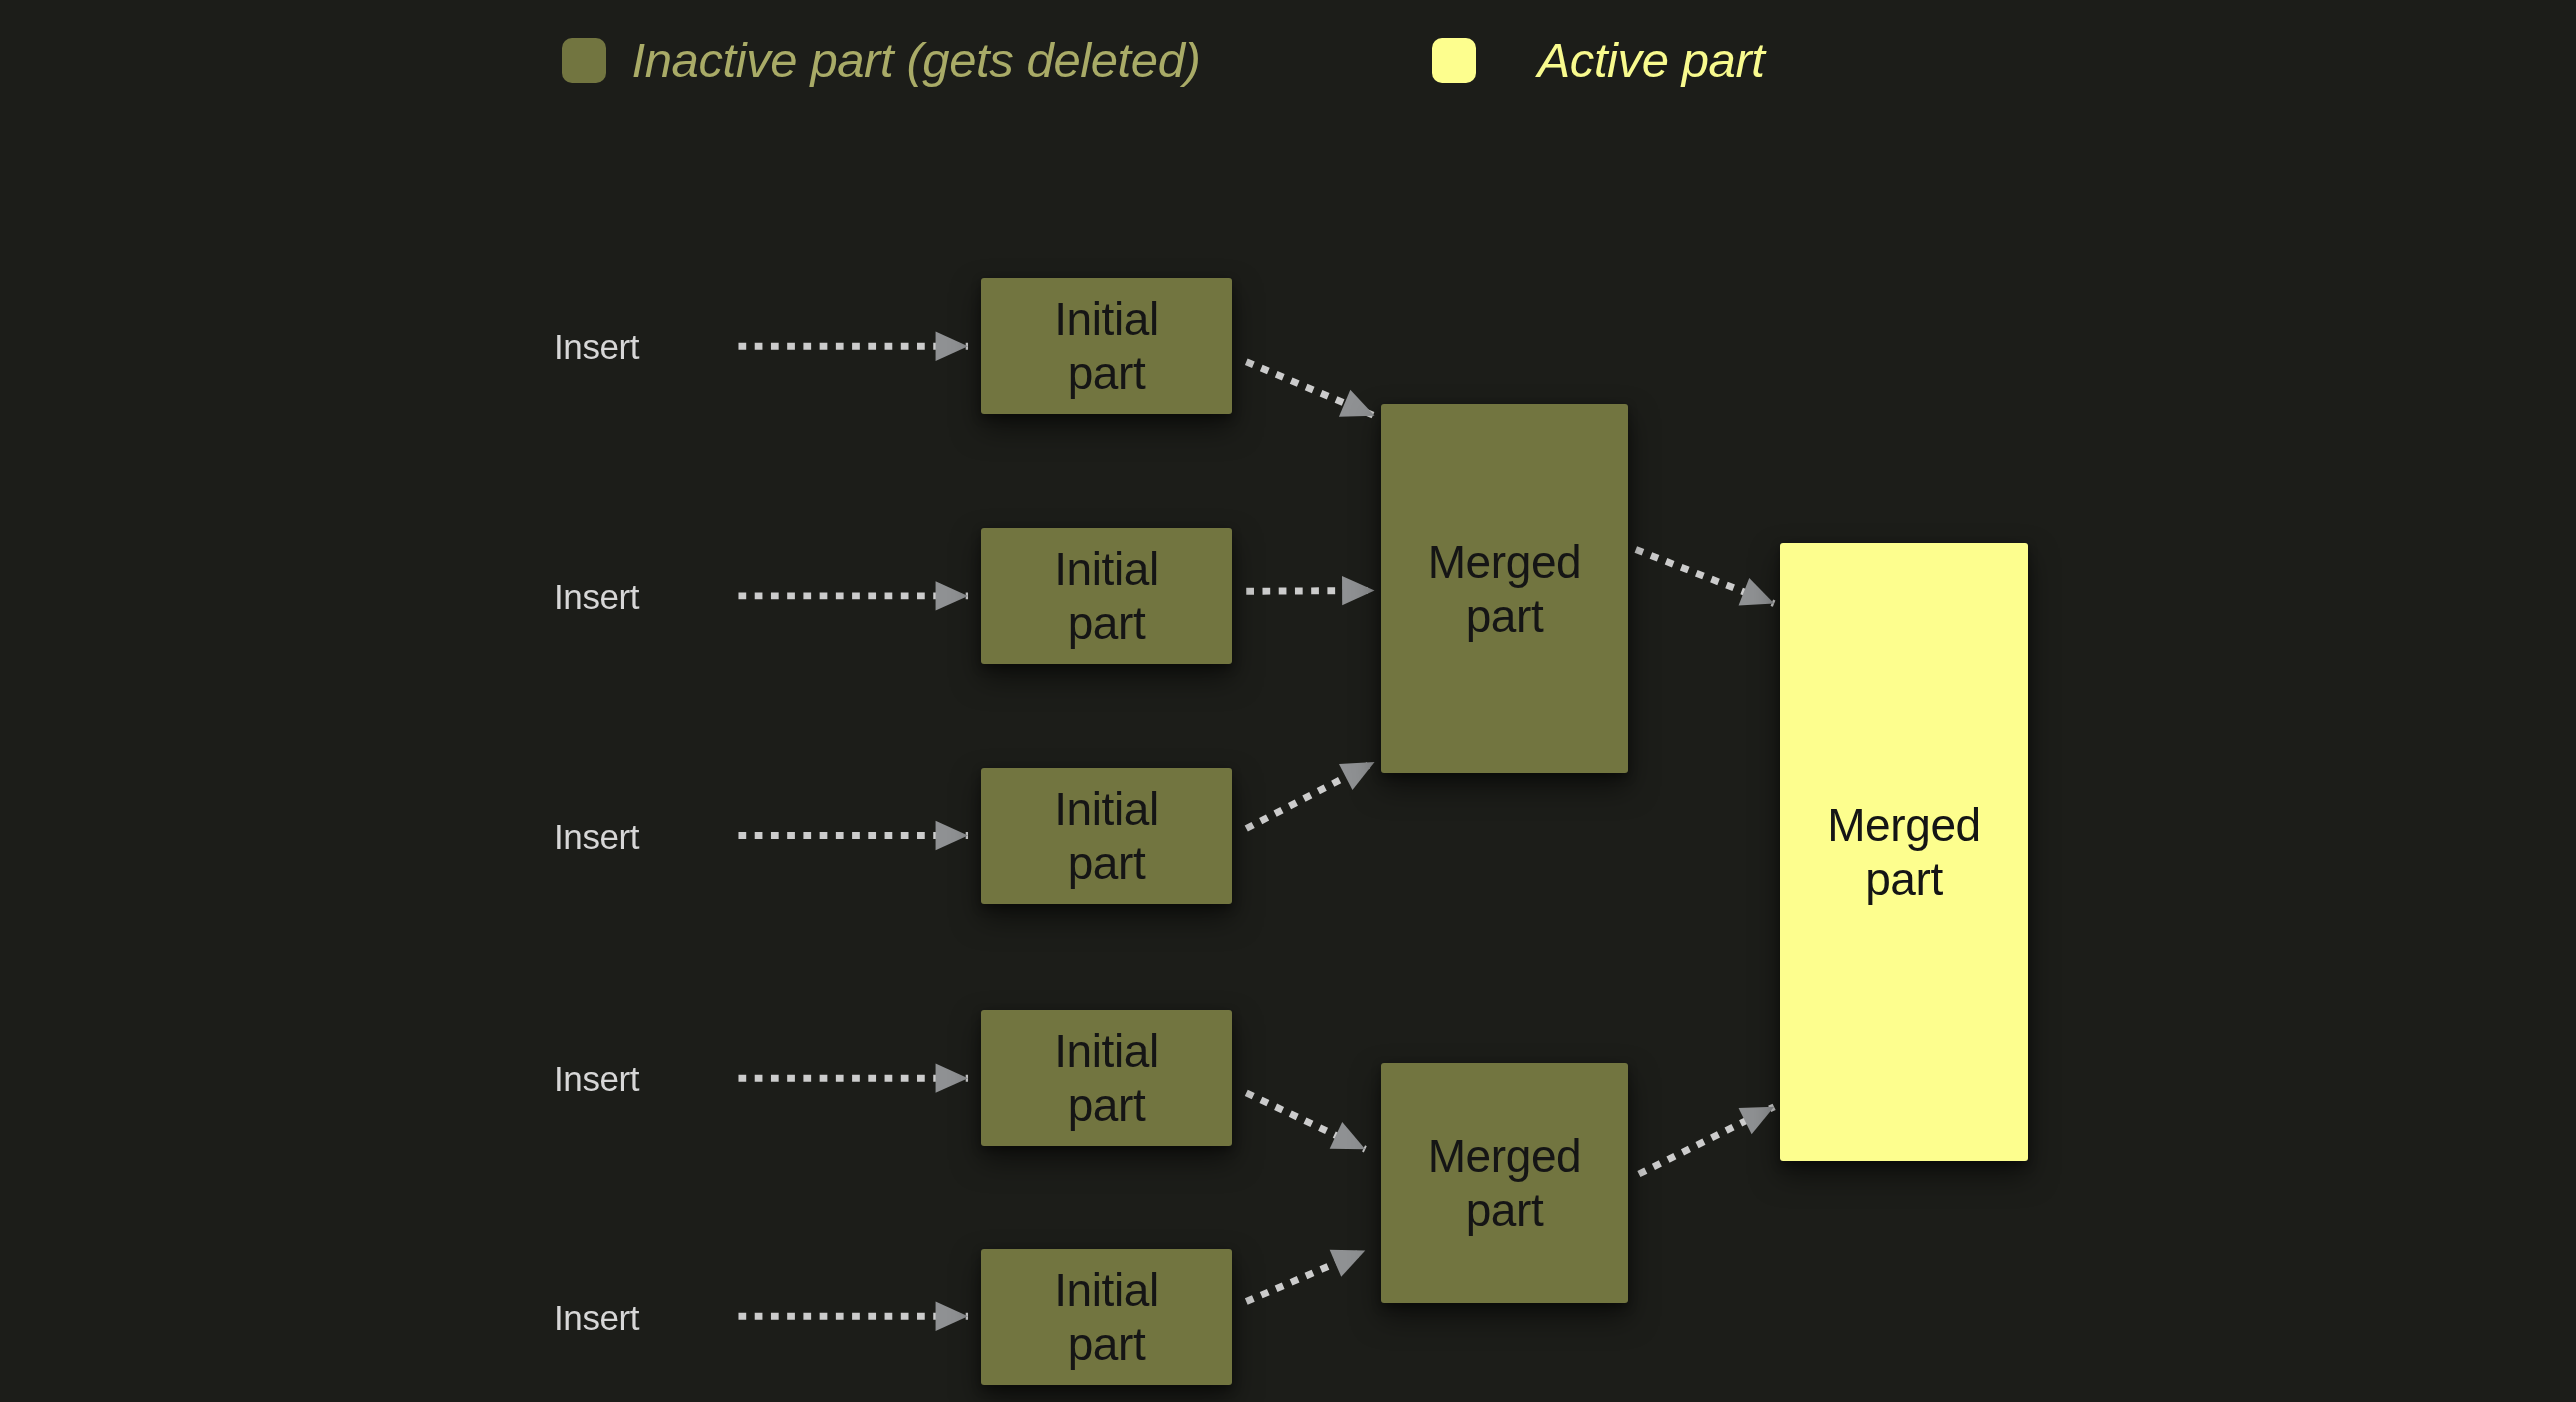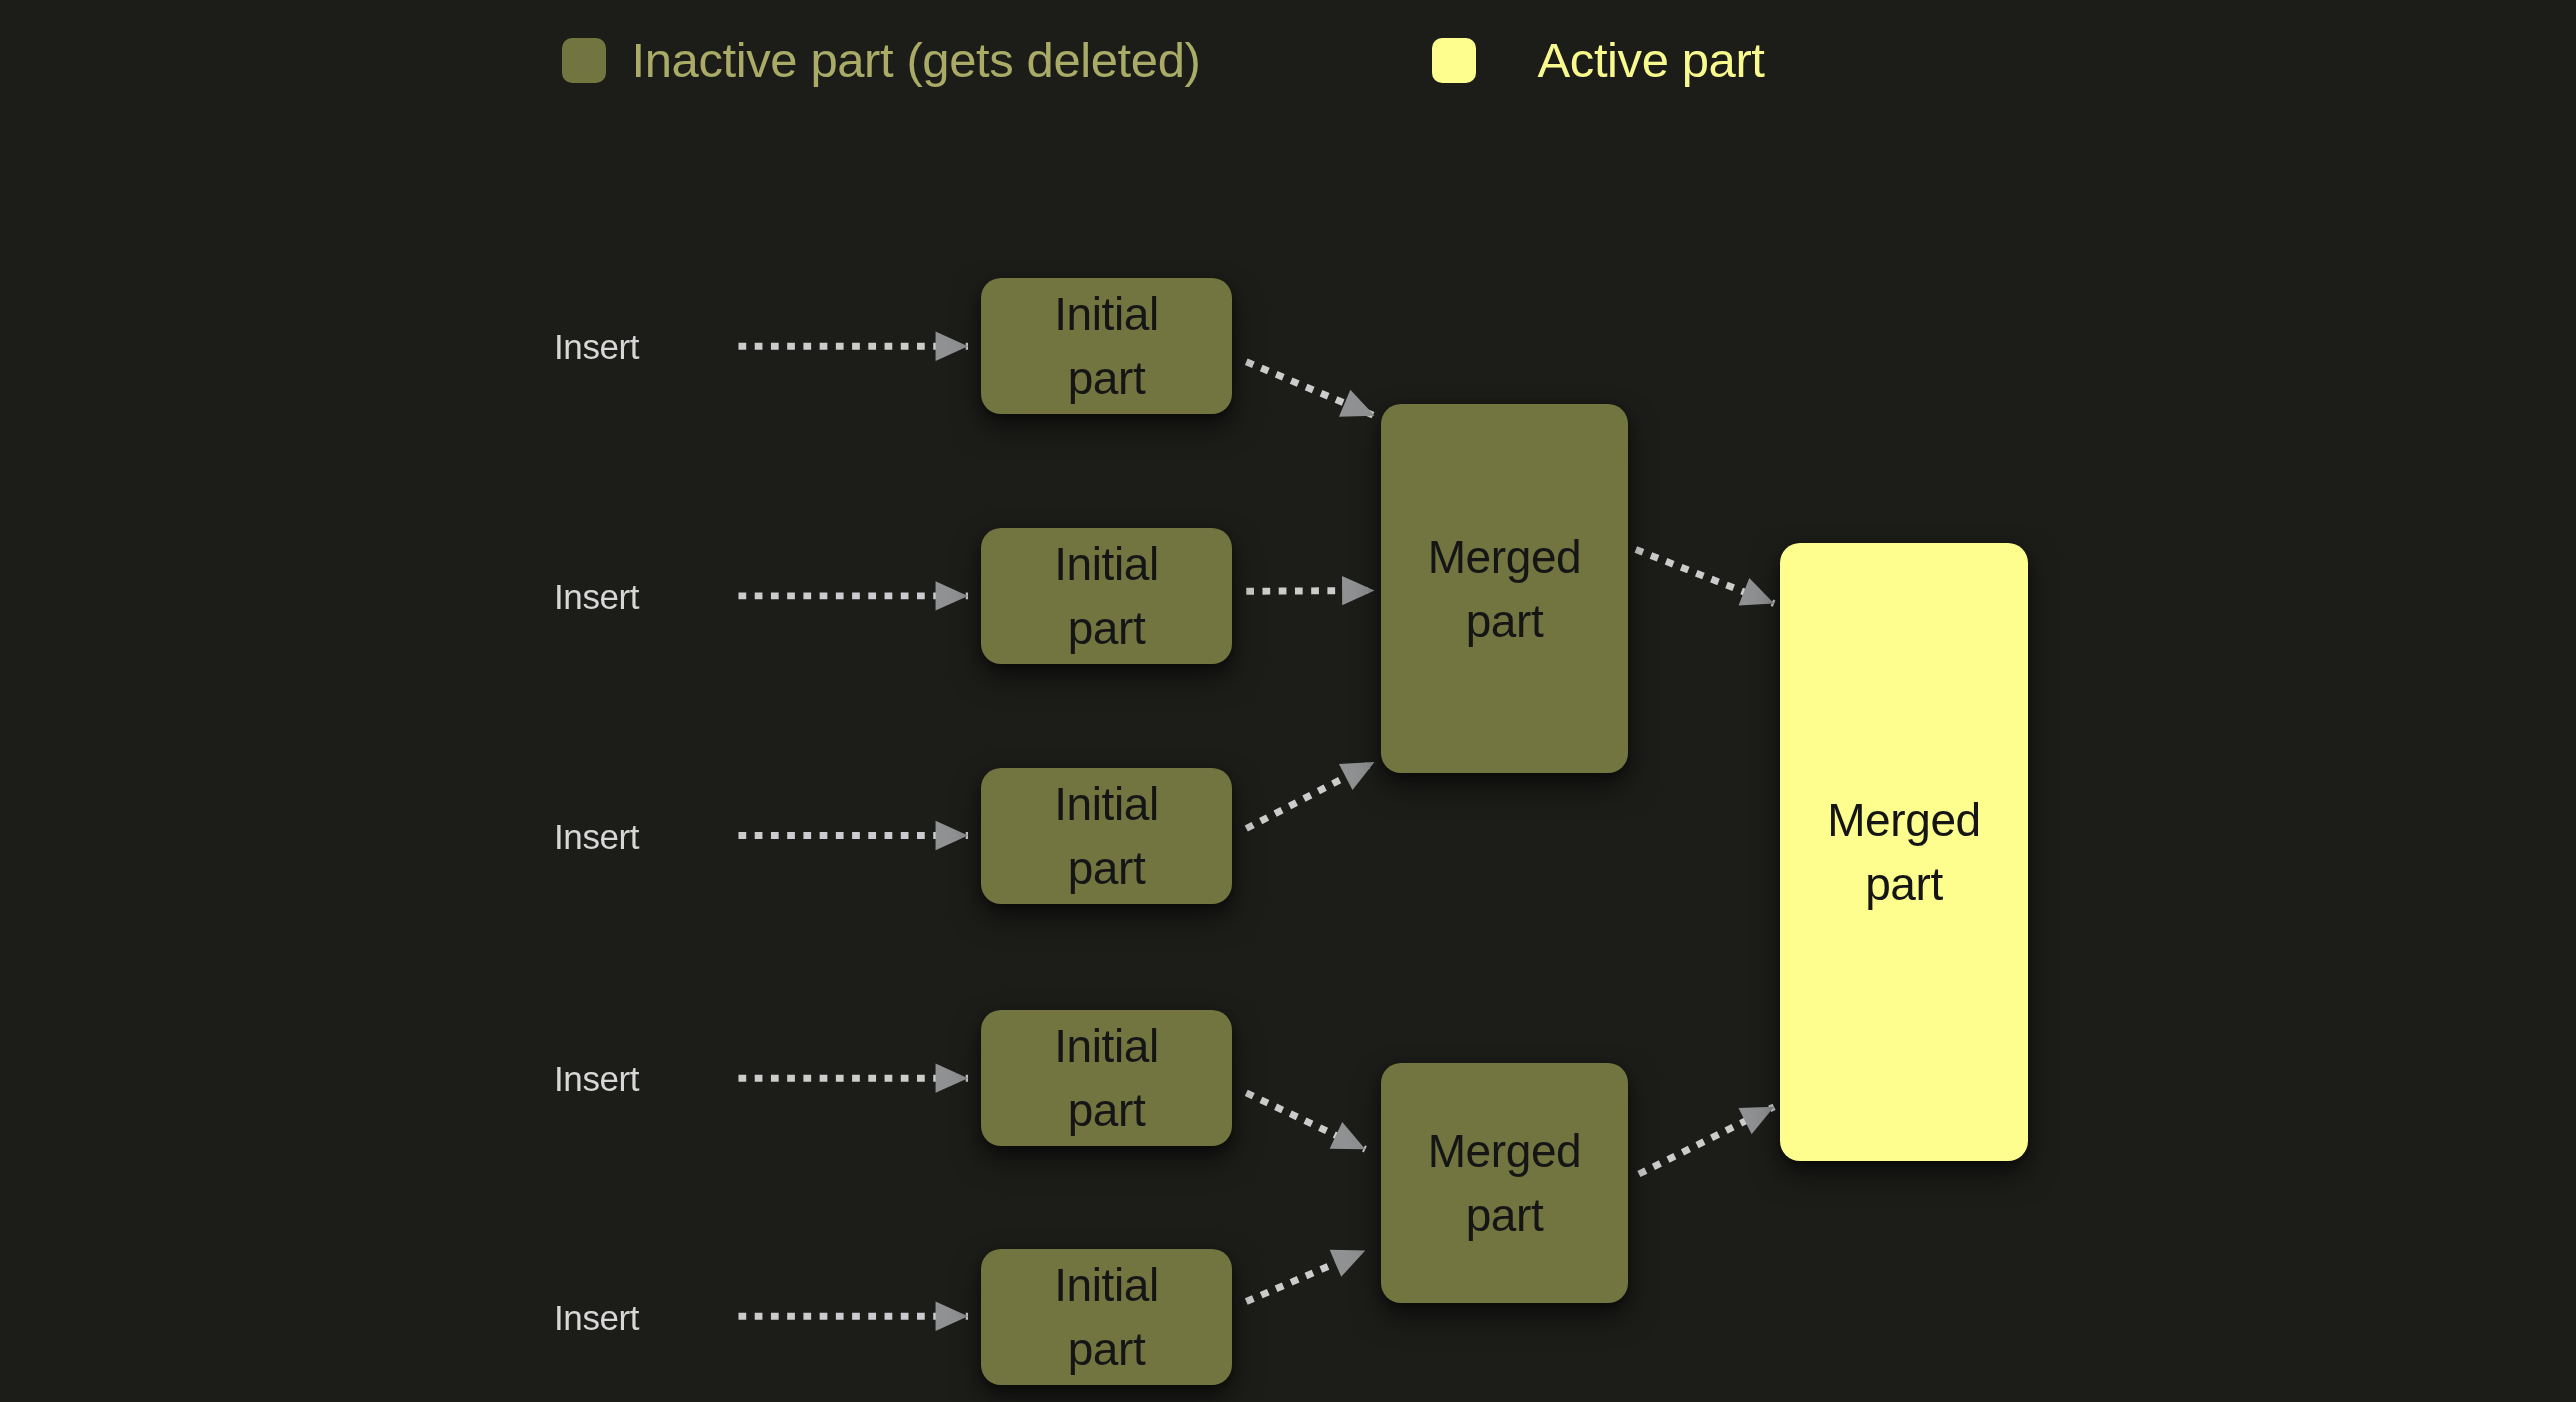--- a/index.html
+++ b/index.html
@@ -15,20 +15,21 @@
     position: absolute;
     left: 0; top: 0;
     width: 2576px; height: 1402px;
     pointer-events: none;
   }
   .legend-item {
     position: absolute;
     display: flex;
     align-items: center;
     height: 45px;
+    font-style: italic;
   }
   .swatch {
     display: inline-block;
     width: 44px; height: 45px;
     border-radius: 10px;
     flex: 0 0 auto;
   }
   .legend-label {
     font-size: 49px;
     line-height: 49px;
@@ -42,23 +43,23 @@
     line-height: 49px;
     color: var(--insert-text, #d7d7d7);
     letter-spacing: -0.4px;
   }
   .node {
     position: absolute;
     display: flex;
     align-items: center;
     justify-content: center;
     text-align: center;
-    border-radius: 20px;
+    border-radius: 3px;
     font-size: 46px;
-    line-height: 64px;
+    line-height: 54px;
     letter-spacing: -0.4px;
     color: var(--node-text, #151515);
     white-space: pre-line;
     box-shadow: 0 14px 29px rgba(0,0,0,0.50), 0 3.9px 9.3px rgba(0,0,0,0.35);
   }
   .node.inactive { background: var(--inactive-fill, #727540); }
   .node.active   { background: var(--active-fill, #fdfe8e); }
 </style>
 </head>
 <body>

